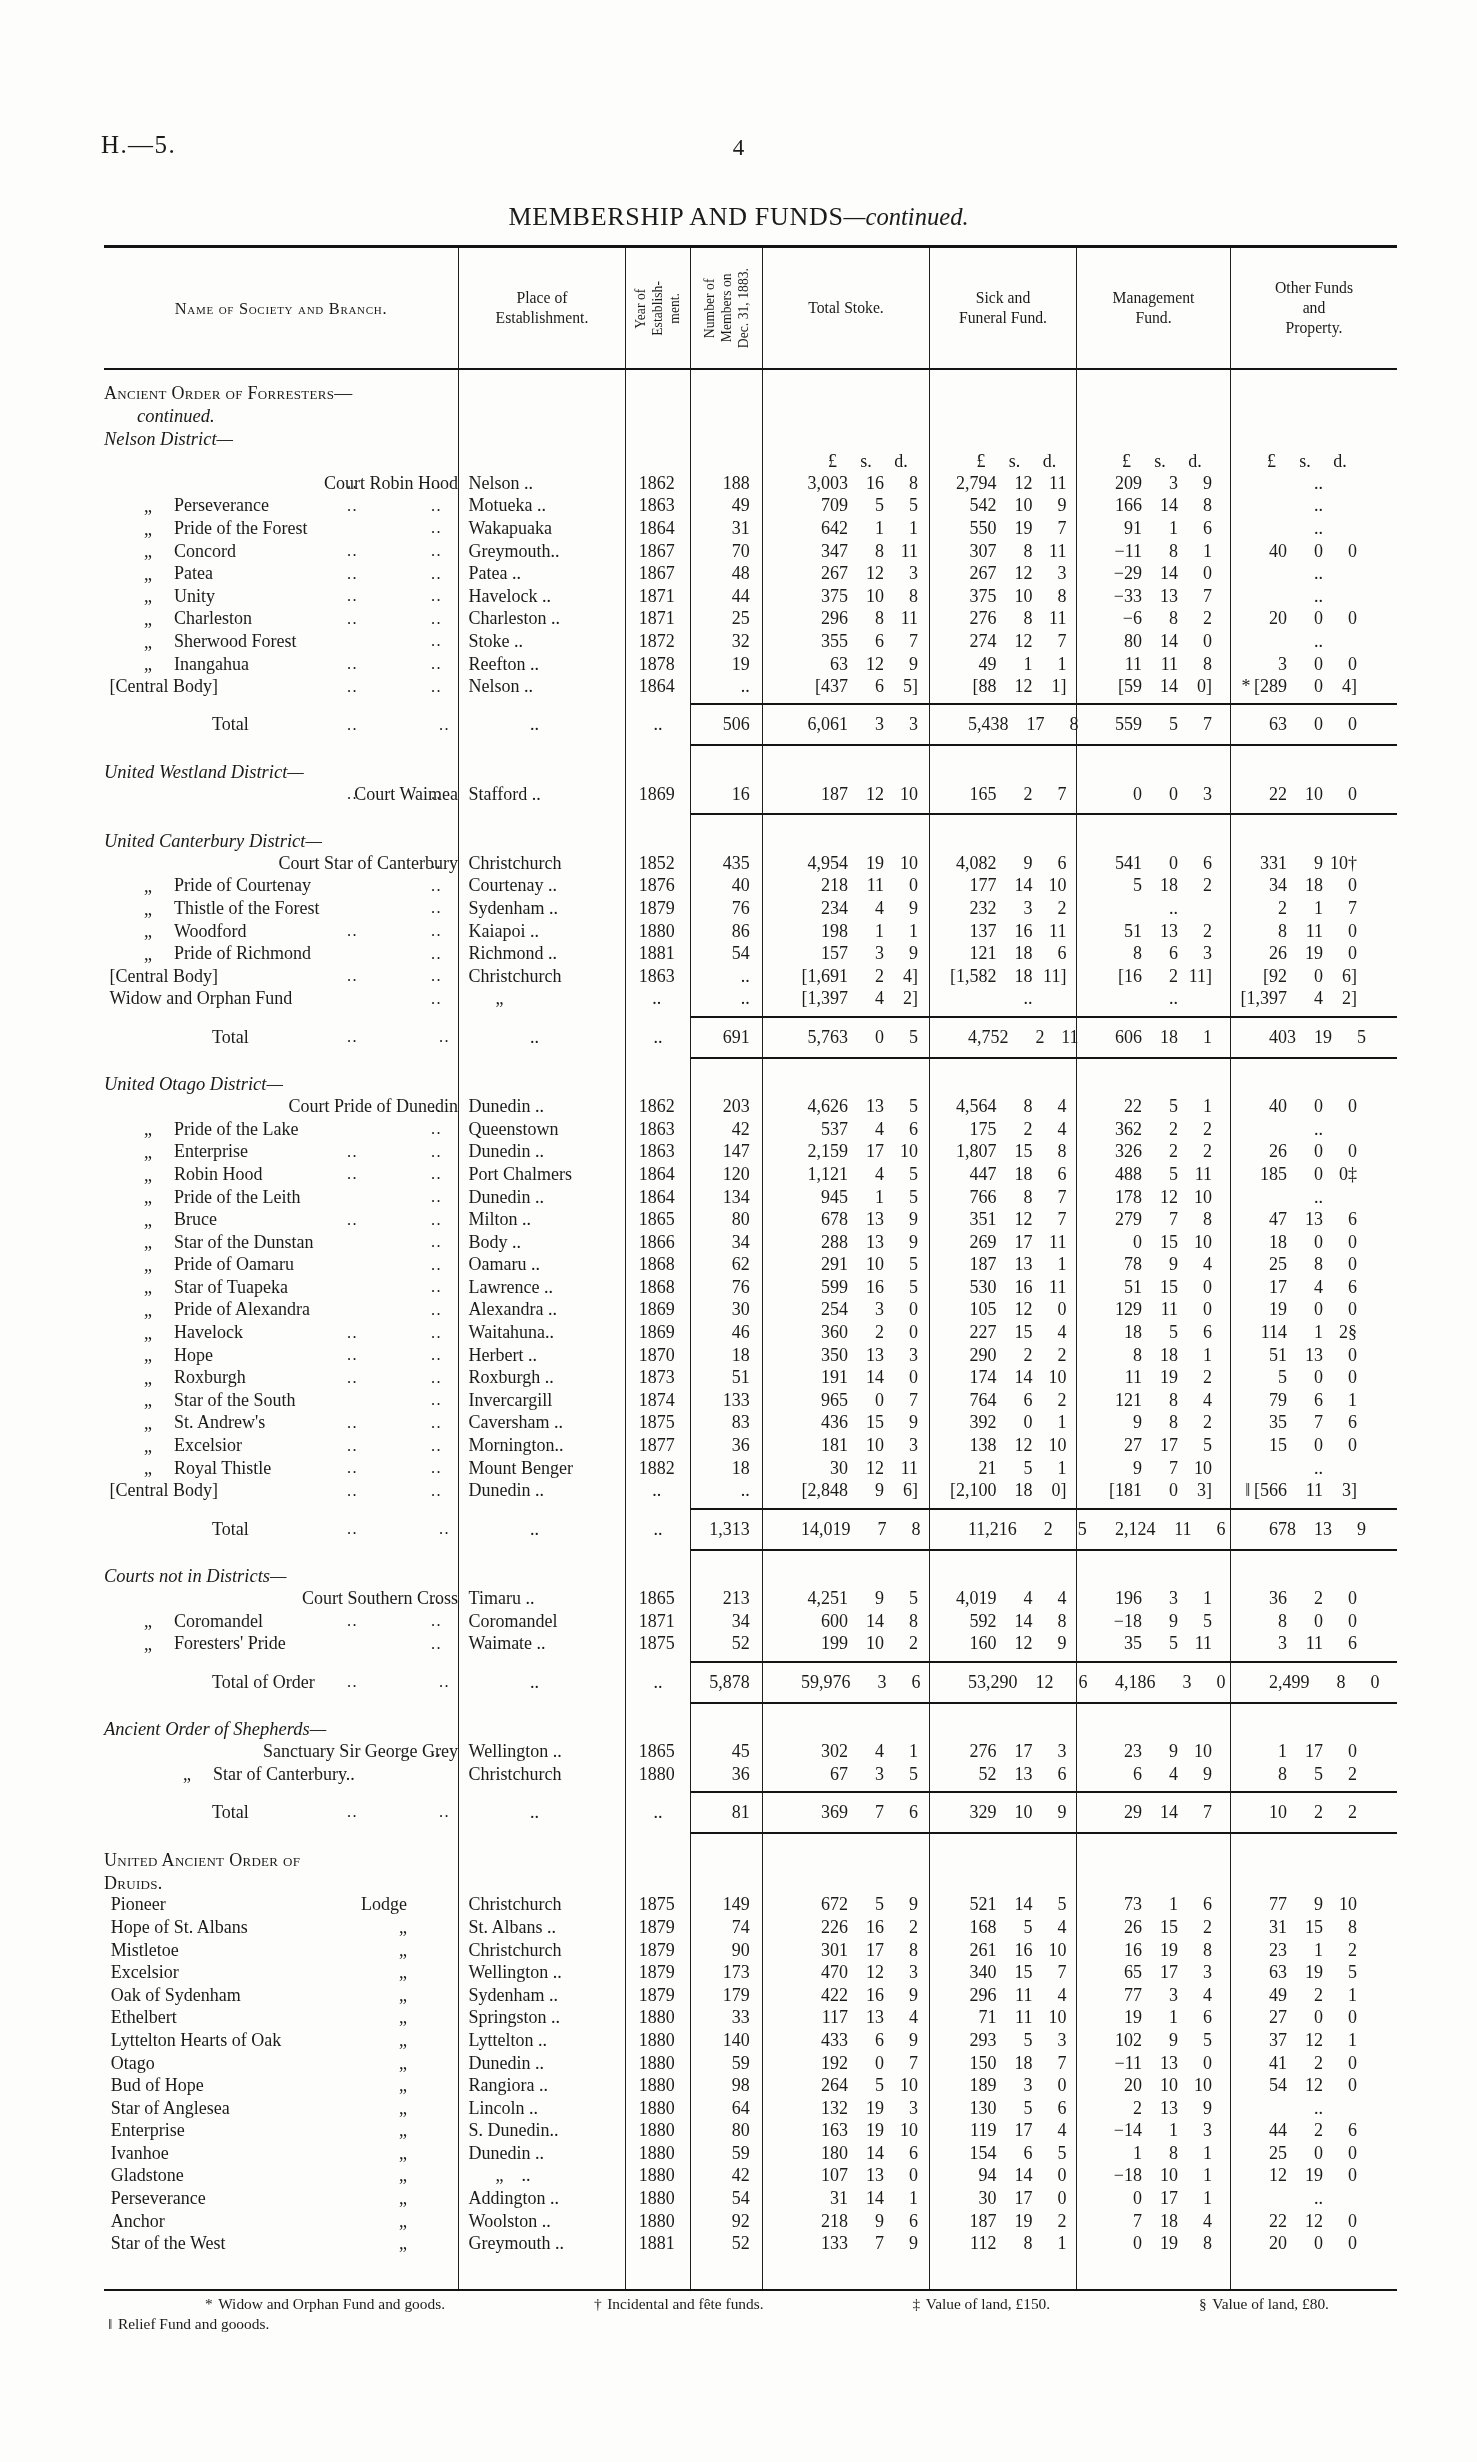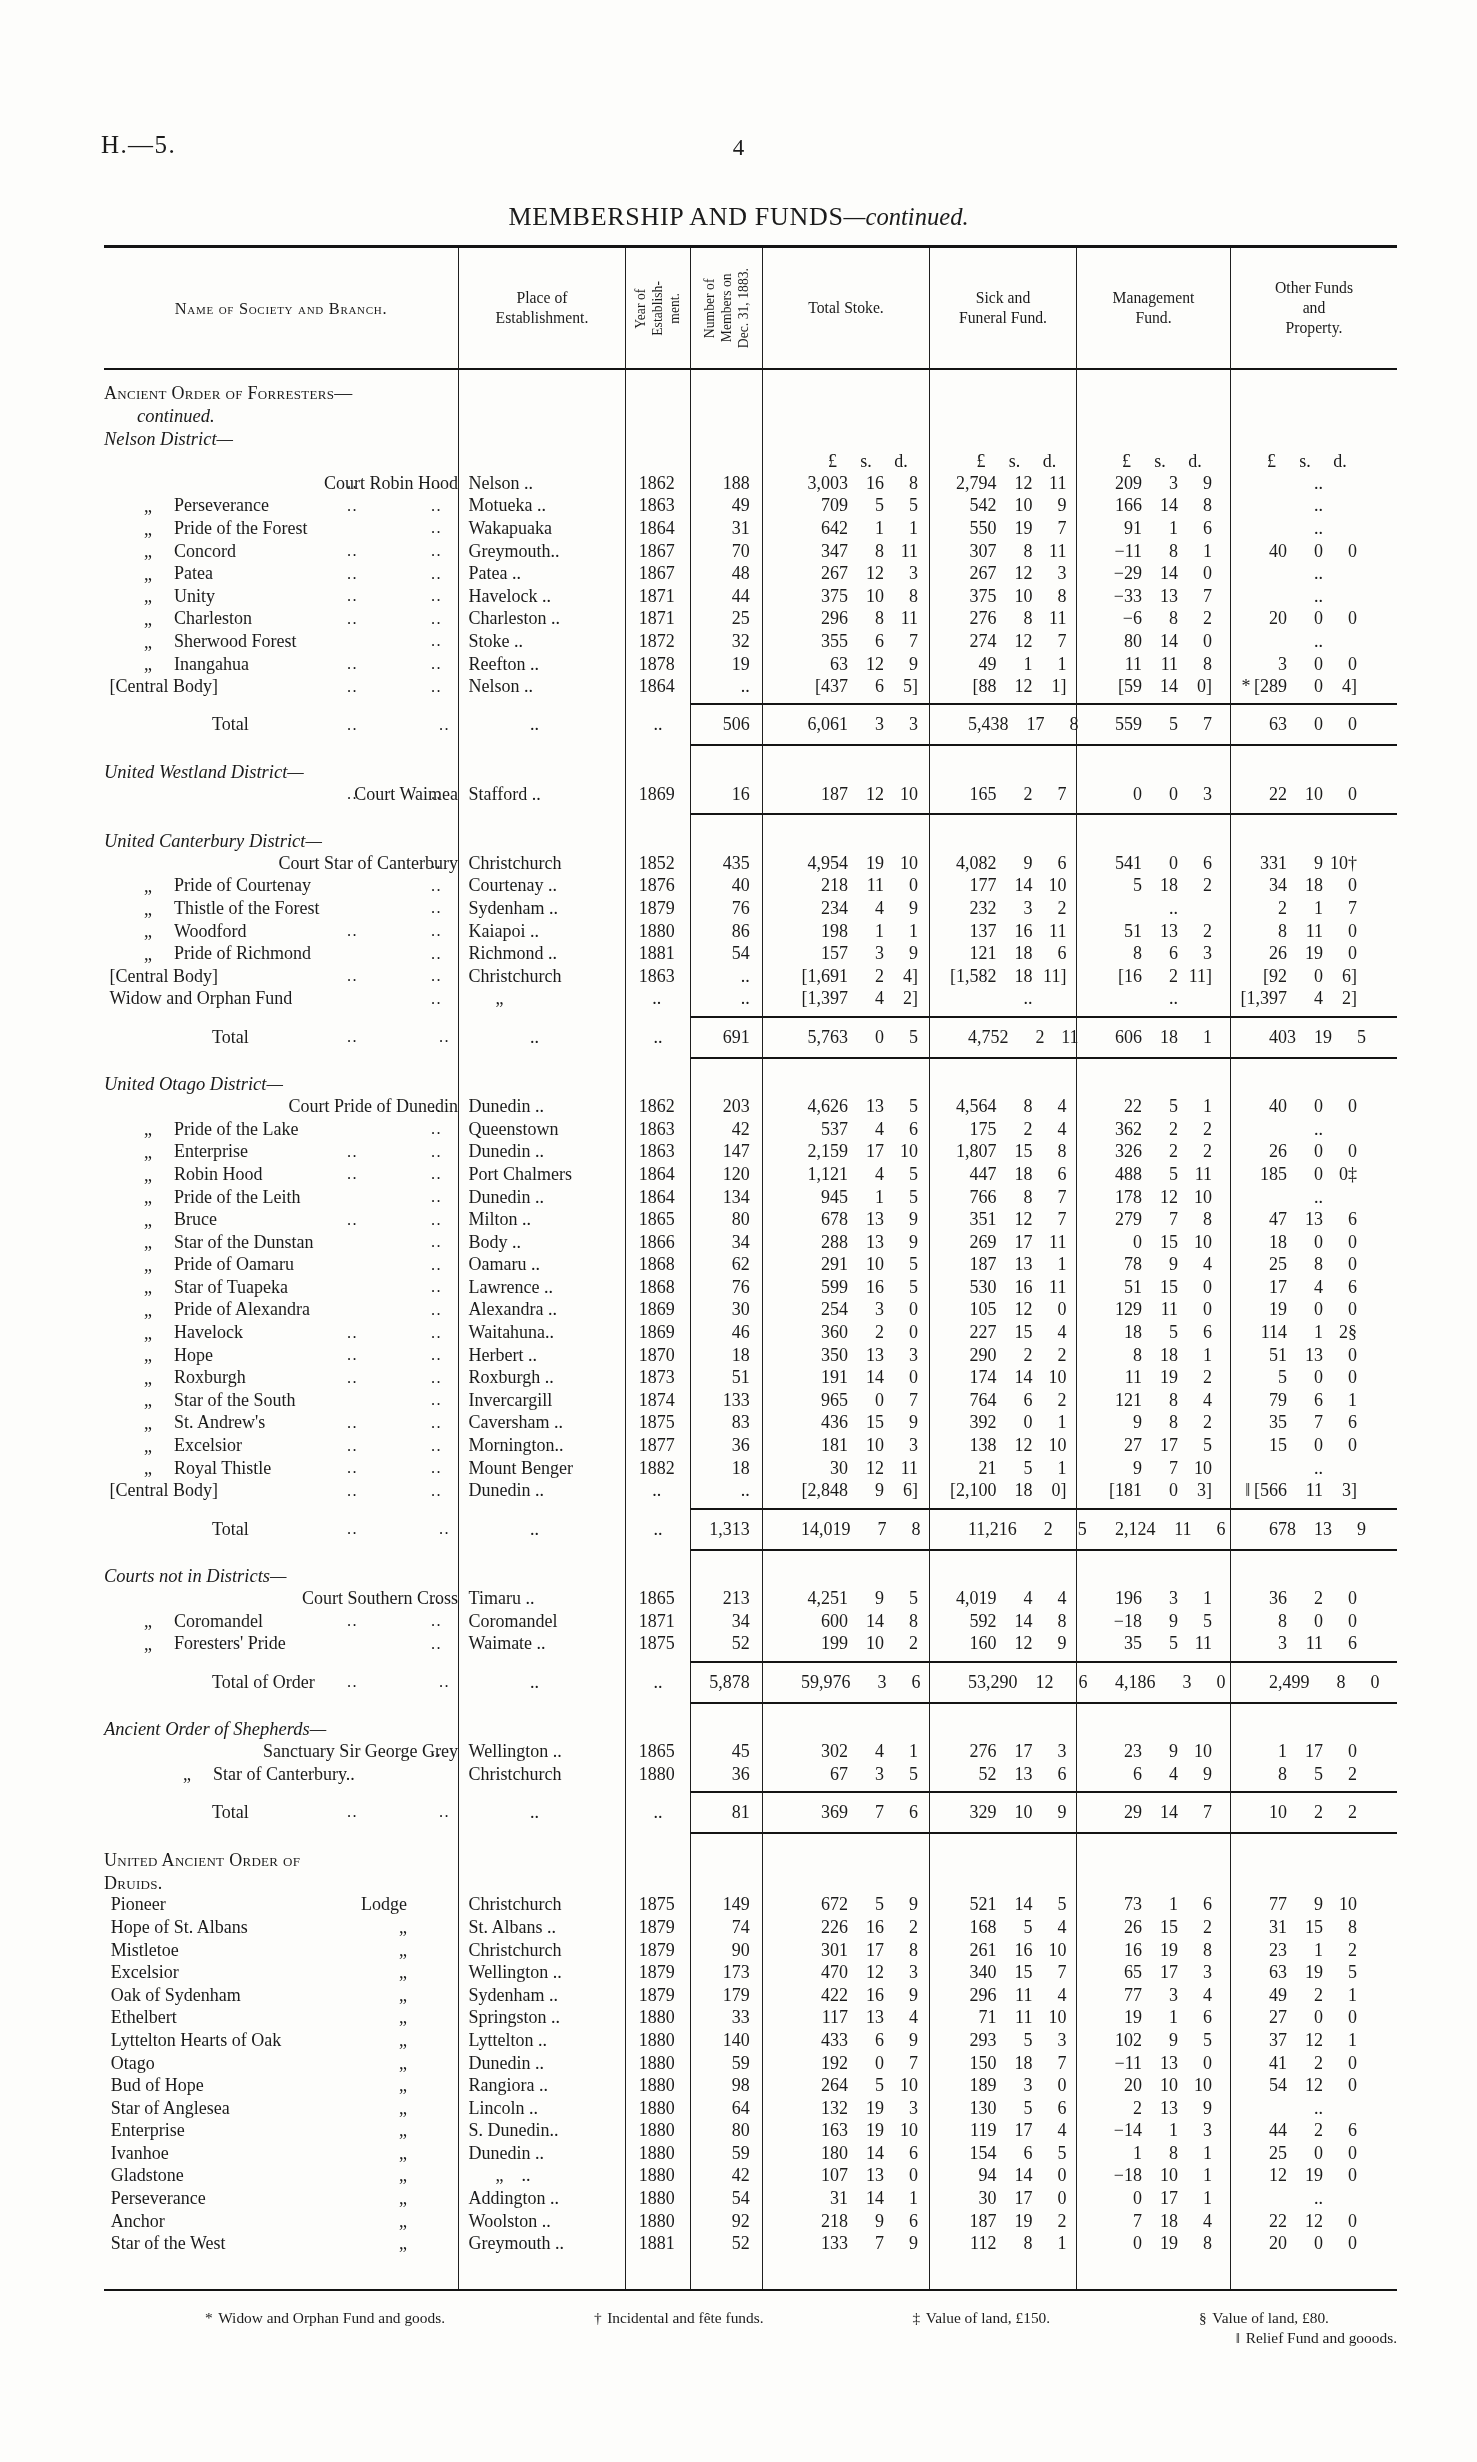--- a/index.html
+++ b/index.html
@@ -62,21 +62,21 @@
   .p7 { padding-right:18px; } .p8 { padding-right:40px; }
   .lsdr { height:22px; font-size:18px; }
   .lsdr .lb { padding-right:11px; }
   .lsdr .sh, .lsdr .pn { text-align:center; }
 
   .totc { height:auto; padding-top:9px; padding-bottom:9px; font-size:18px; display:flex; align-items:center; white-space:nowrap; }
   .totb { border-top:2.1px solid #141414; border-bottom:2.1px solid #141414;padding-left:38px; }
   .totl { position:relative; padding-left:108px; }
   .rb { border-bottom:2.1px solid #141414; }
 
-  .fnotes { margin-top:18px; font-size:15.4px;text-align:right; }
+  .fnotes { margin-top:4px; font-size:15.4px; }
   .fn1 { display:flex; justify-content:space-between; padding:0 68px 0 101px; }
   .fn2 { margin-top:2.1px; padding-left:4.1px; }
   .fsym { padding-right:5.5px; }
 </style>
 </head>
 <body>
 
 <div class="sheet">
   <div class="docref">H.—5.</div>
   <div class="pgnum">4</div>

